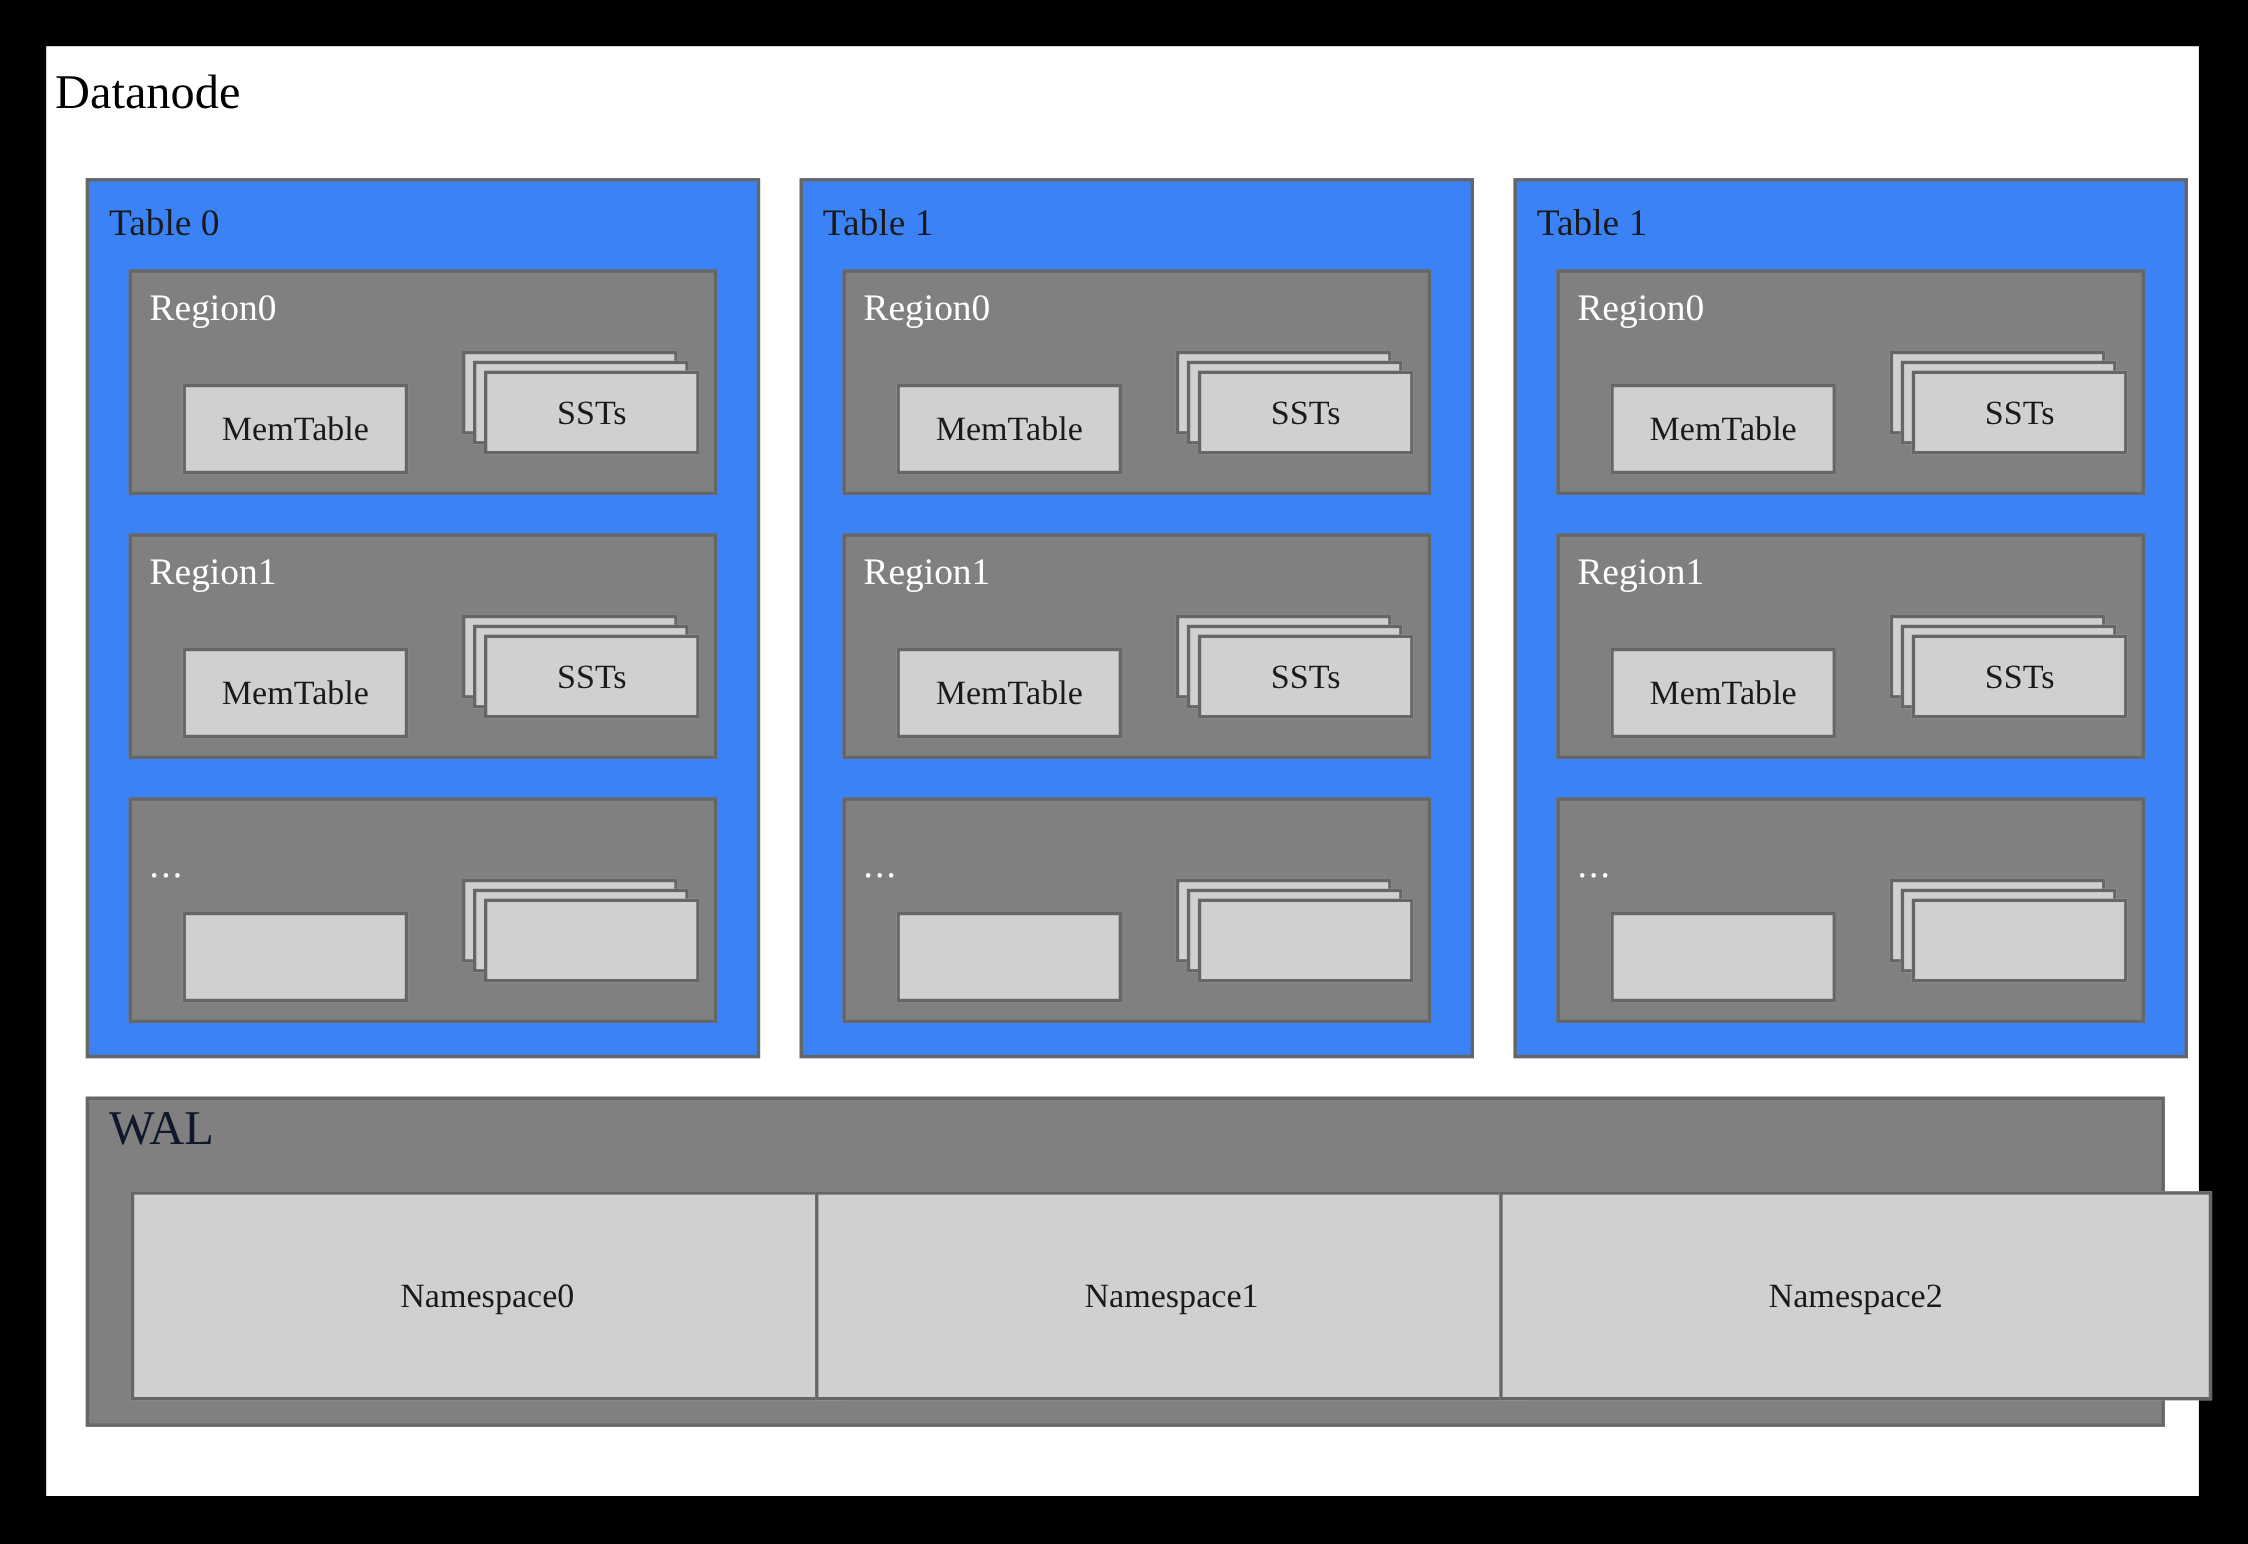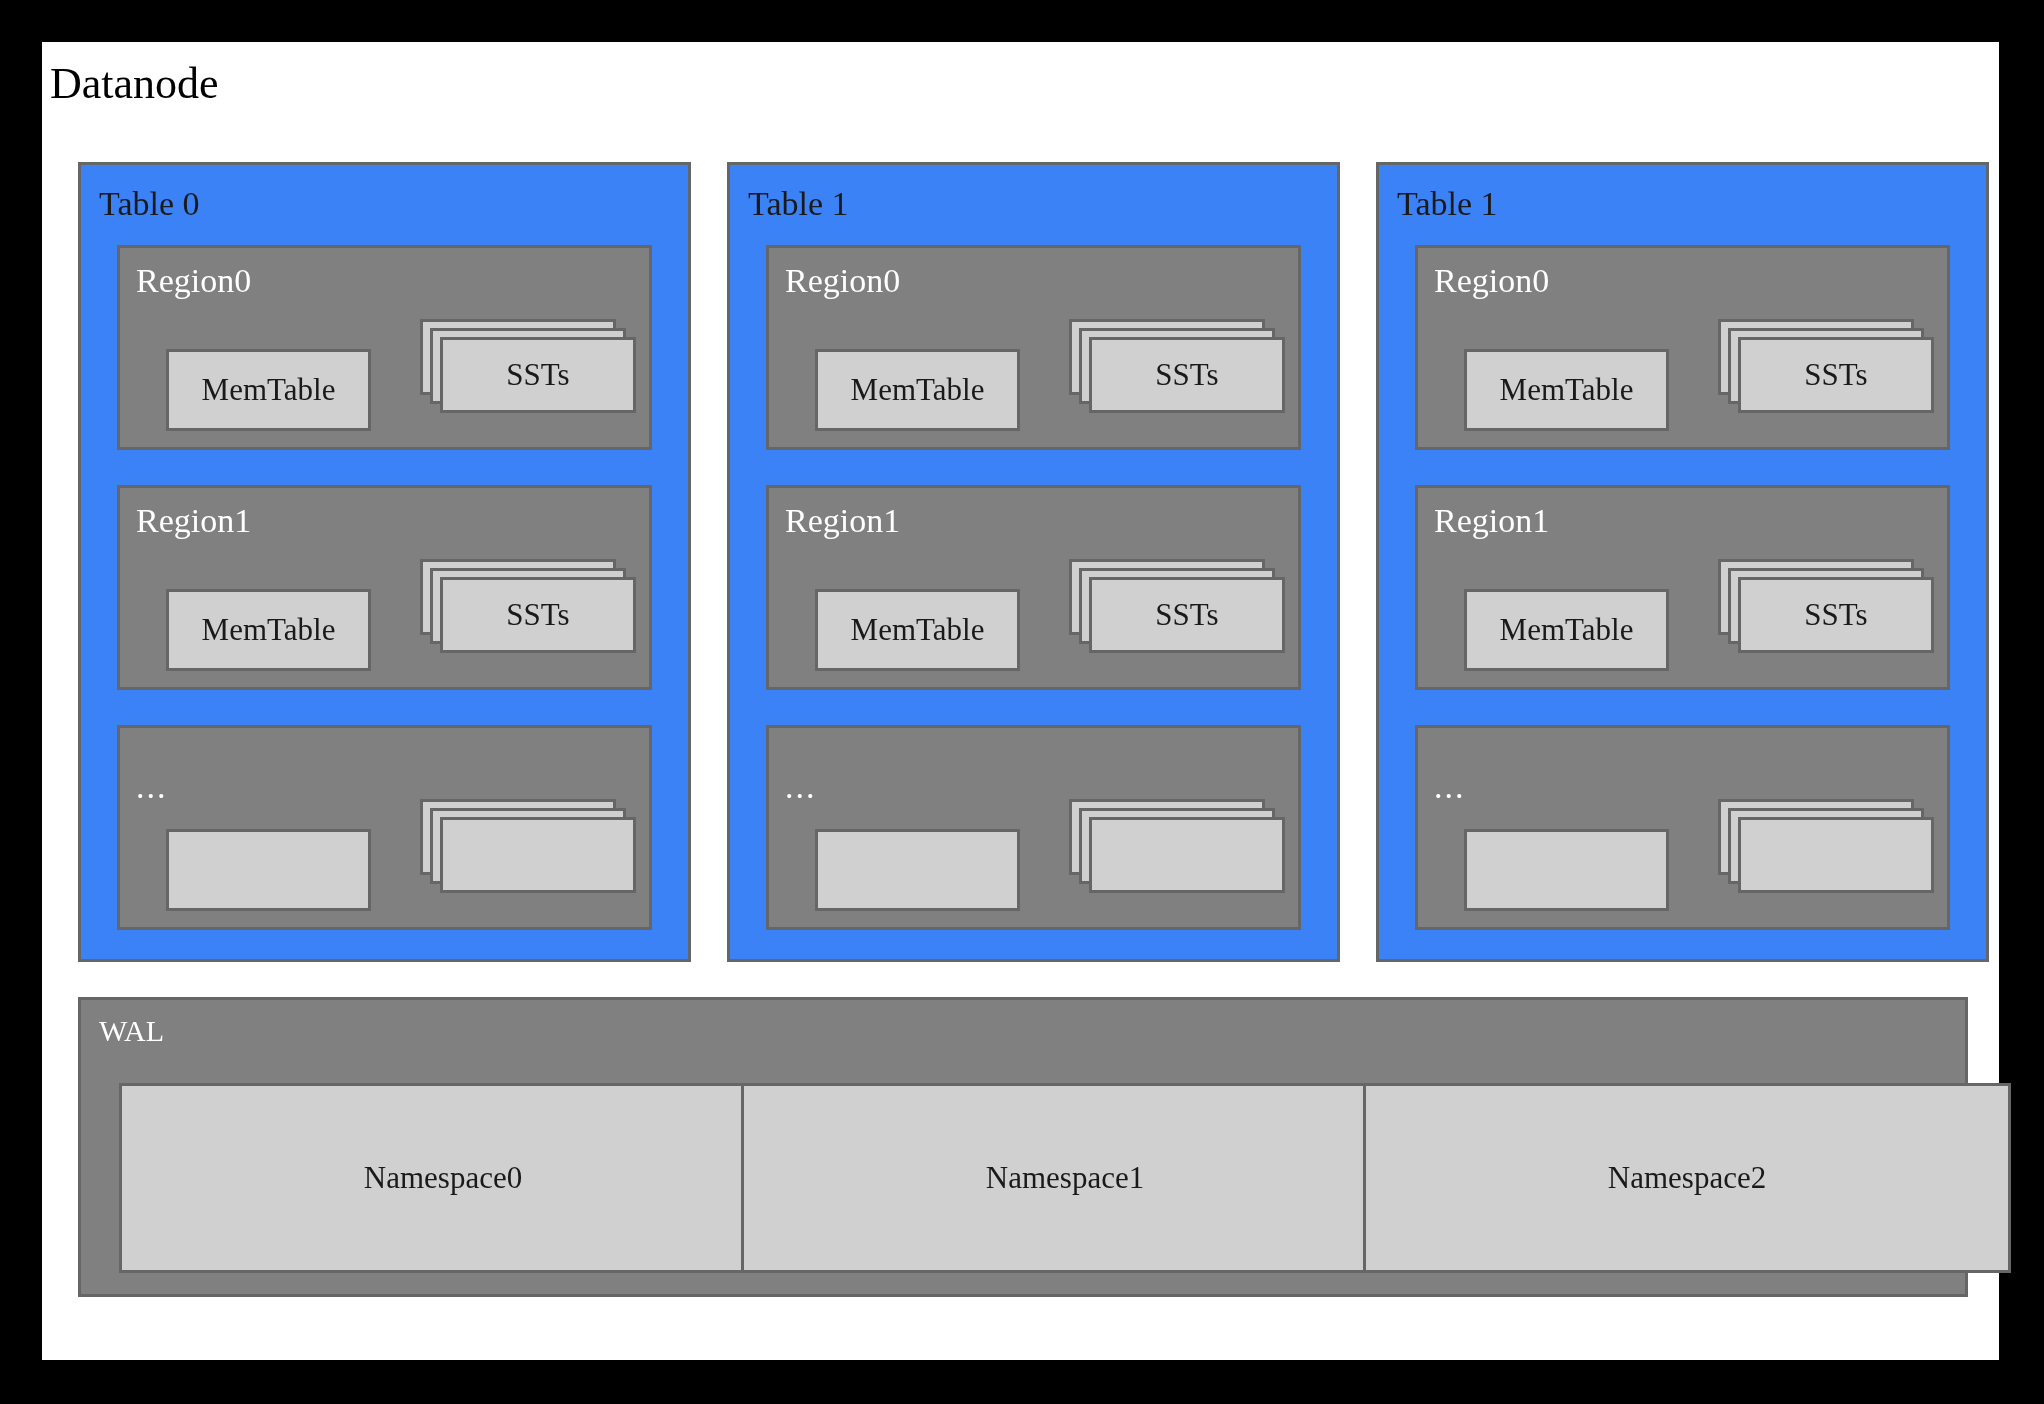--- a/index.html
+++ b/index.html
@@ -148,23 +148,23 @@
     top: 955px;
     width: 1890px;
     height: 300px;
     background: #808080;
     border: 3px solid #666666;
     box-sizing: border-box;
   }
   #wal-title {
     position: absolute;
     left: 18px;
-    top: 16px;
-    font-size: 30px;
-    color: #ffffff;
+    top: 4px;
+    font-size: 44px;
+    color: #0f172a;
     line-height: 1;
     white-space: nowrap;
   }
   .namespace-box {
     position: absolute;
     top: 83px;
     width: 648px;
     height: 190px;
     background: #d0d0d0;
     border: 3px solid #666666;

